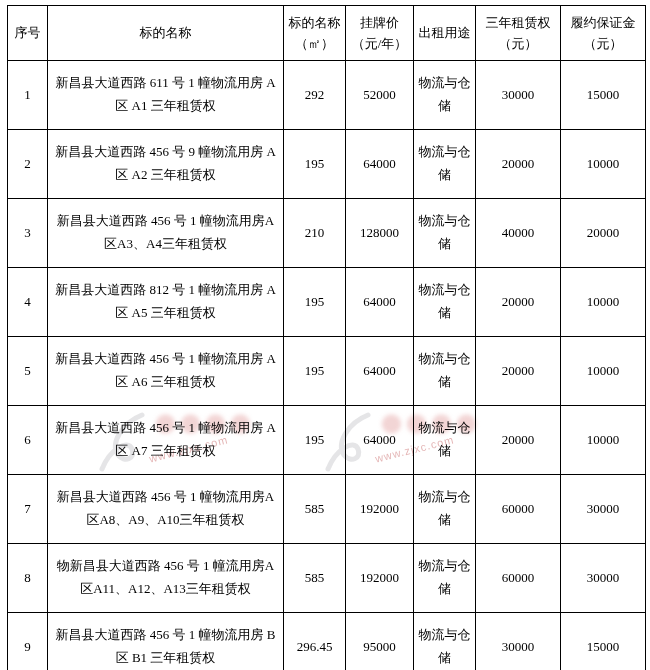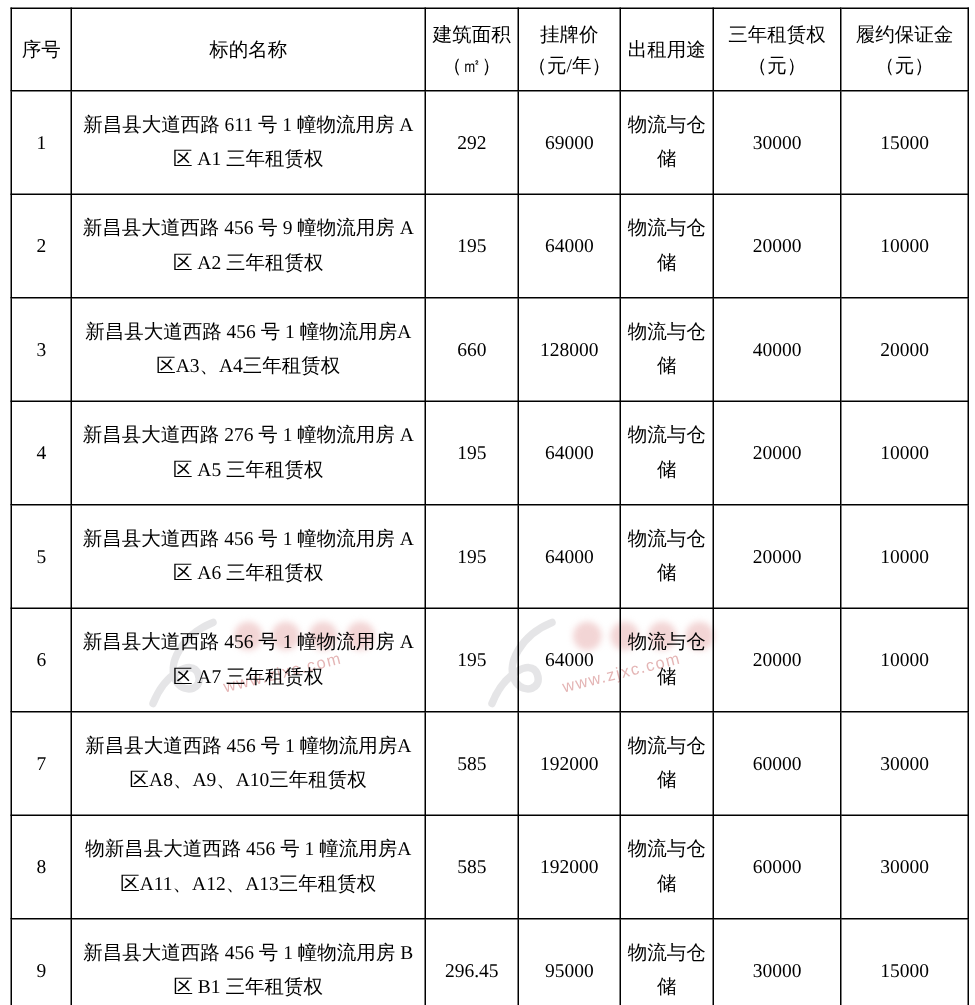--- a/index.html
+++ b/index.html
@@ -118,58 +118,58 @@
       <col style="width:62px">
       <col style="width:68px">
       <col style="width:62px">
       <col style="width:85px">
       <col style="width:85px">
     </colgroup>
     <thead>
       <tr>
           <th>序号</th>
           <th>标的名称</th>
-          <th>建筑面积（㎡）</th>
+          <th>标的名称（㎡）</th>
           <th>挂牌价（元/年）</th>
           <th>出租用途</th>
           <th>三年租赁权（元）</th>
           <th>履约保证金（元）</th>
         </tr>
     </thead>
     <tbody>
         <tr>
           <td>1</td>
           <td>新昌县大道西路 611 号 1 幢物流用房 A 区 A1 三年租赁权</td>
           <td>292</td>
-          <td>69000</td>
+          <td>52000</td>
           <td>物流与仓储</td>
           <td>30000</td>
           <td>15000</td>
         </tr>
         <tr>
           <td>2</td>
           <td>新昌县大道西路 456 号 9 幢物流用房 A 区 A2 三年租赁权</td>
           <td>195</td>
           <td>64000</td>
           <td>物流与仓储</td>
           <td>20000</td>
           <td>10000</td>
         </tr>
         <tr>
           <td>3</td>
           <td>新昌县大道西路 456 号 1 幢物流用房A区A3、A4三年租赁权</td>
-          <td>660</td>
+          <td>210</td>
           <td>128000</td>
           <td>物流与仓储</td>
           <td>40000</td>
           <td>20000</td>
         </tr>
         <tr>
           <td>4</td>
-          <td>新昌县大道西路 276 号 1 幢物流用房 A 区 A5 三年租赁权</td>
+          <td>新昌县大道西路 812 号 1 幢物流用房 A 区 A5 三年租赁权</td>
           <td>195</td>
           <td>64000</td>
           <td>物流与仓储</td>
           <td>20000</td>
           <td>10000</td>
         </tr>
         <tr>
           <td>5</td>
           <td>新昌县大道西路 456 号 1 幢物流用房 A 区 A6 三年租赁权</td>
           <td>195</td>

